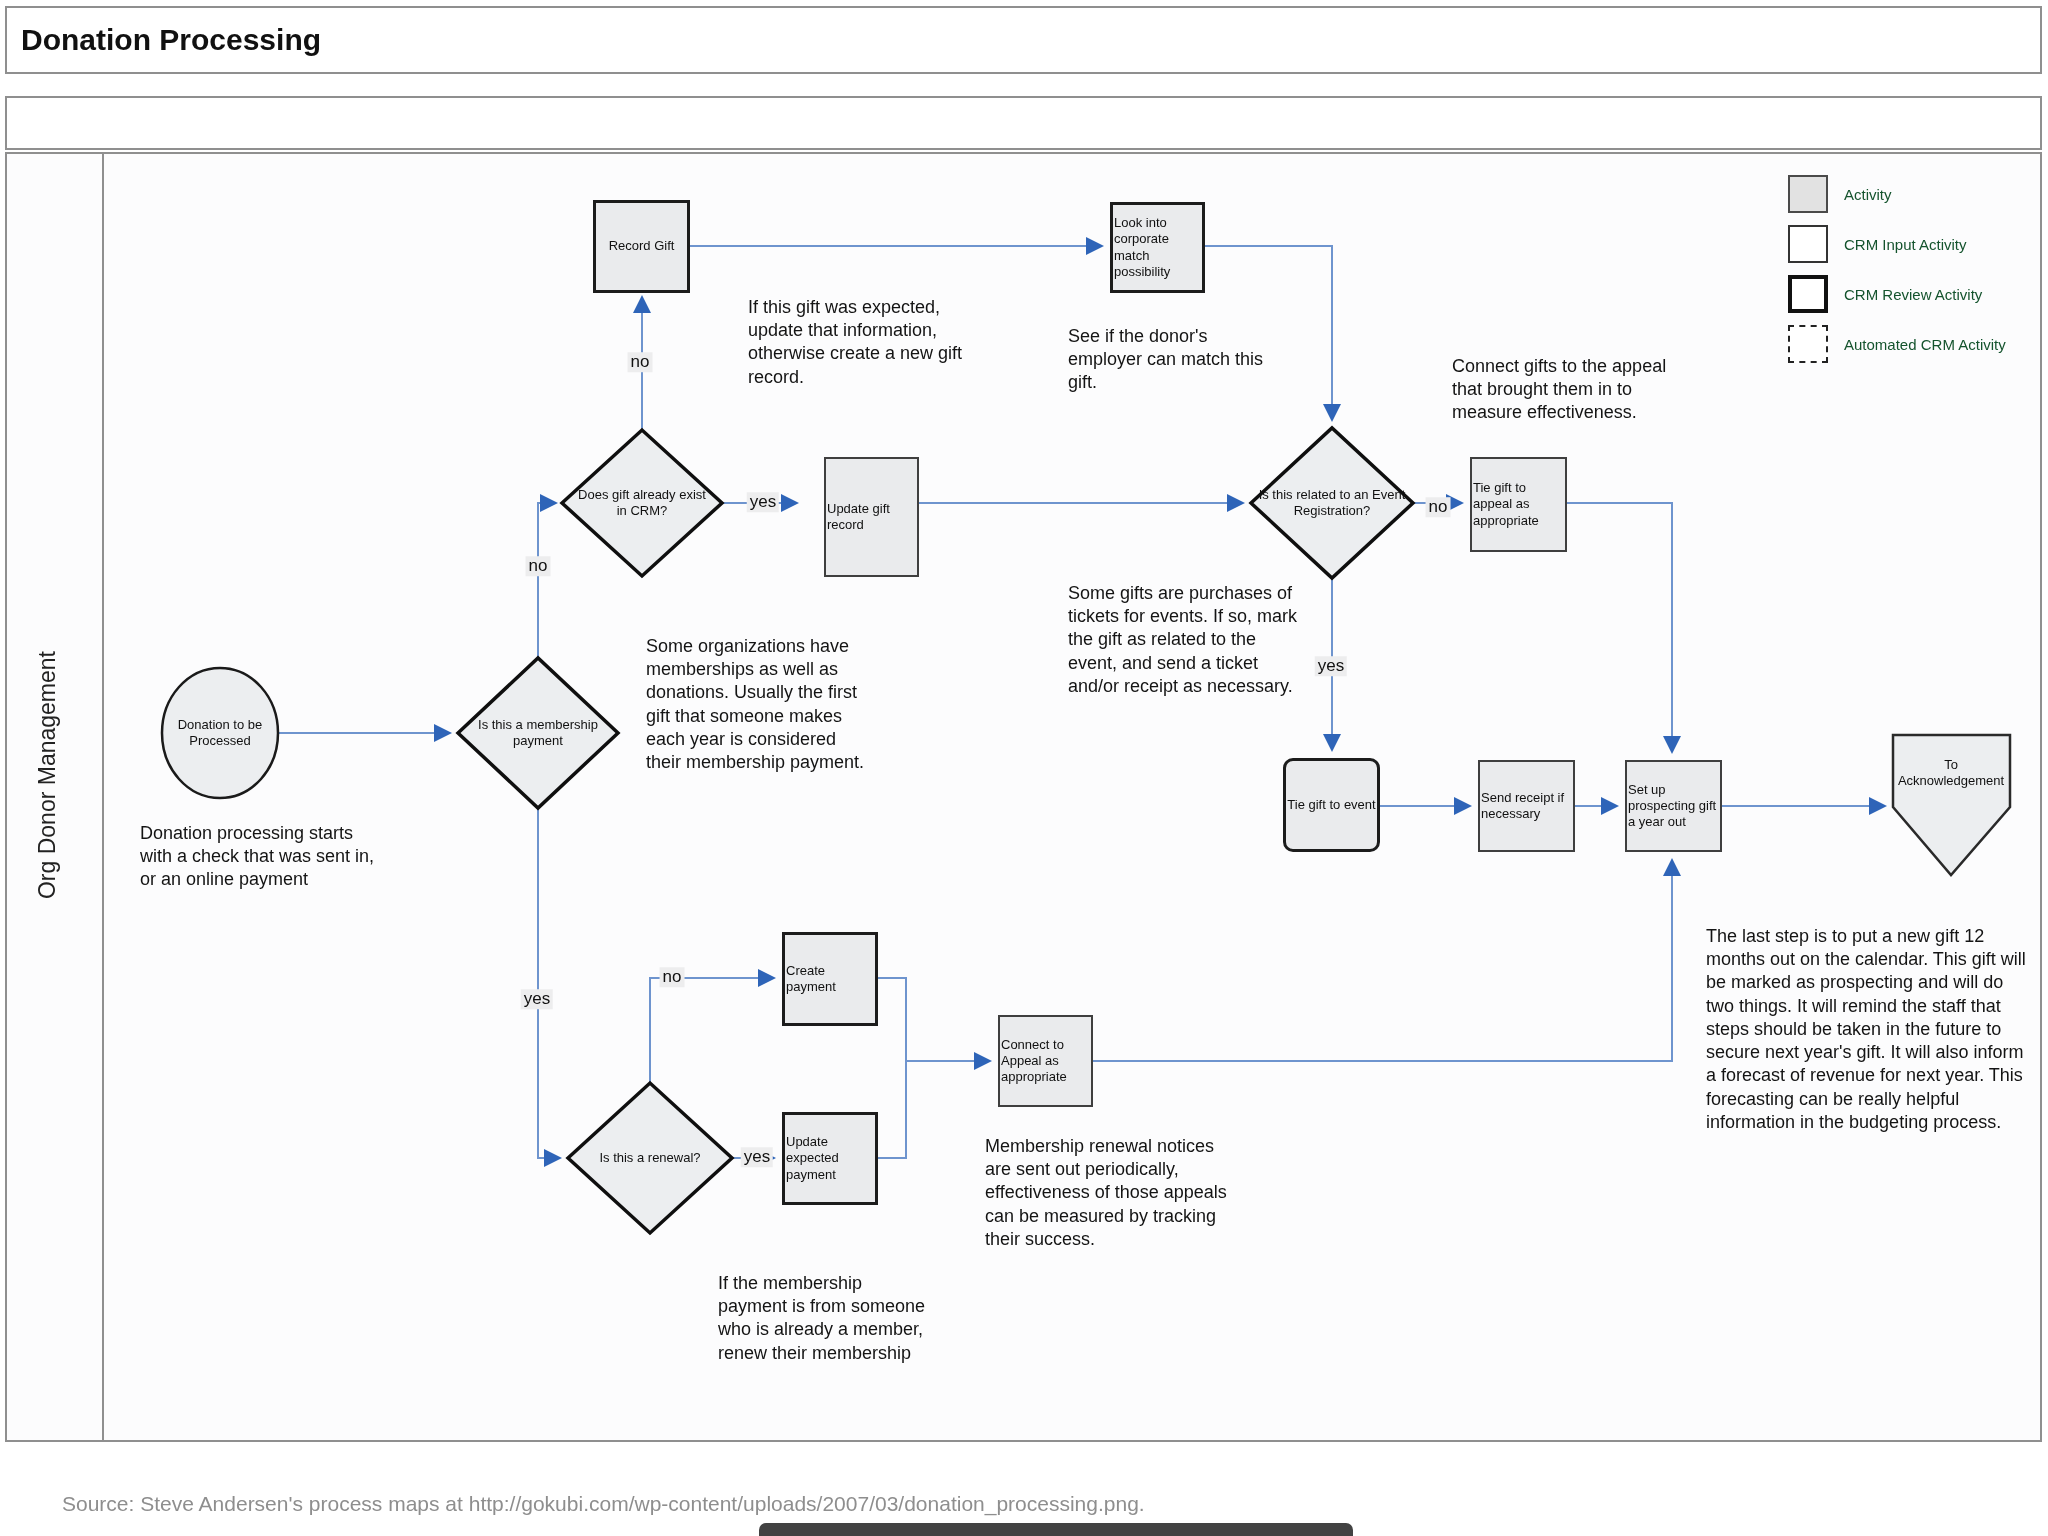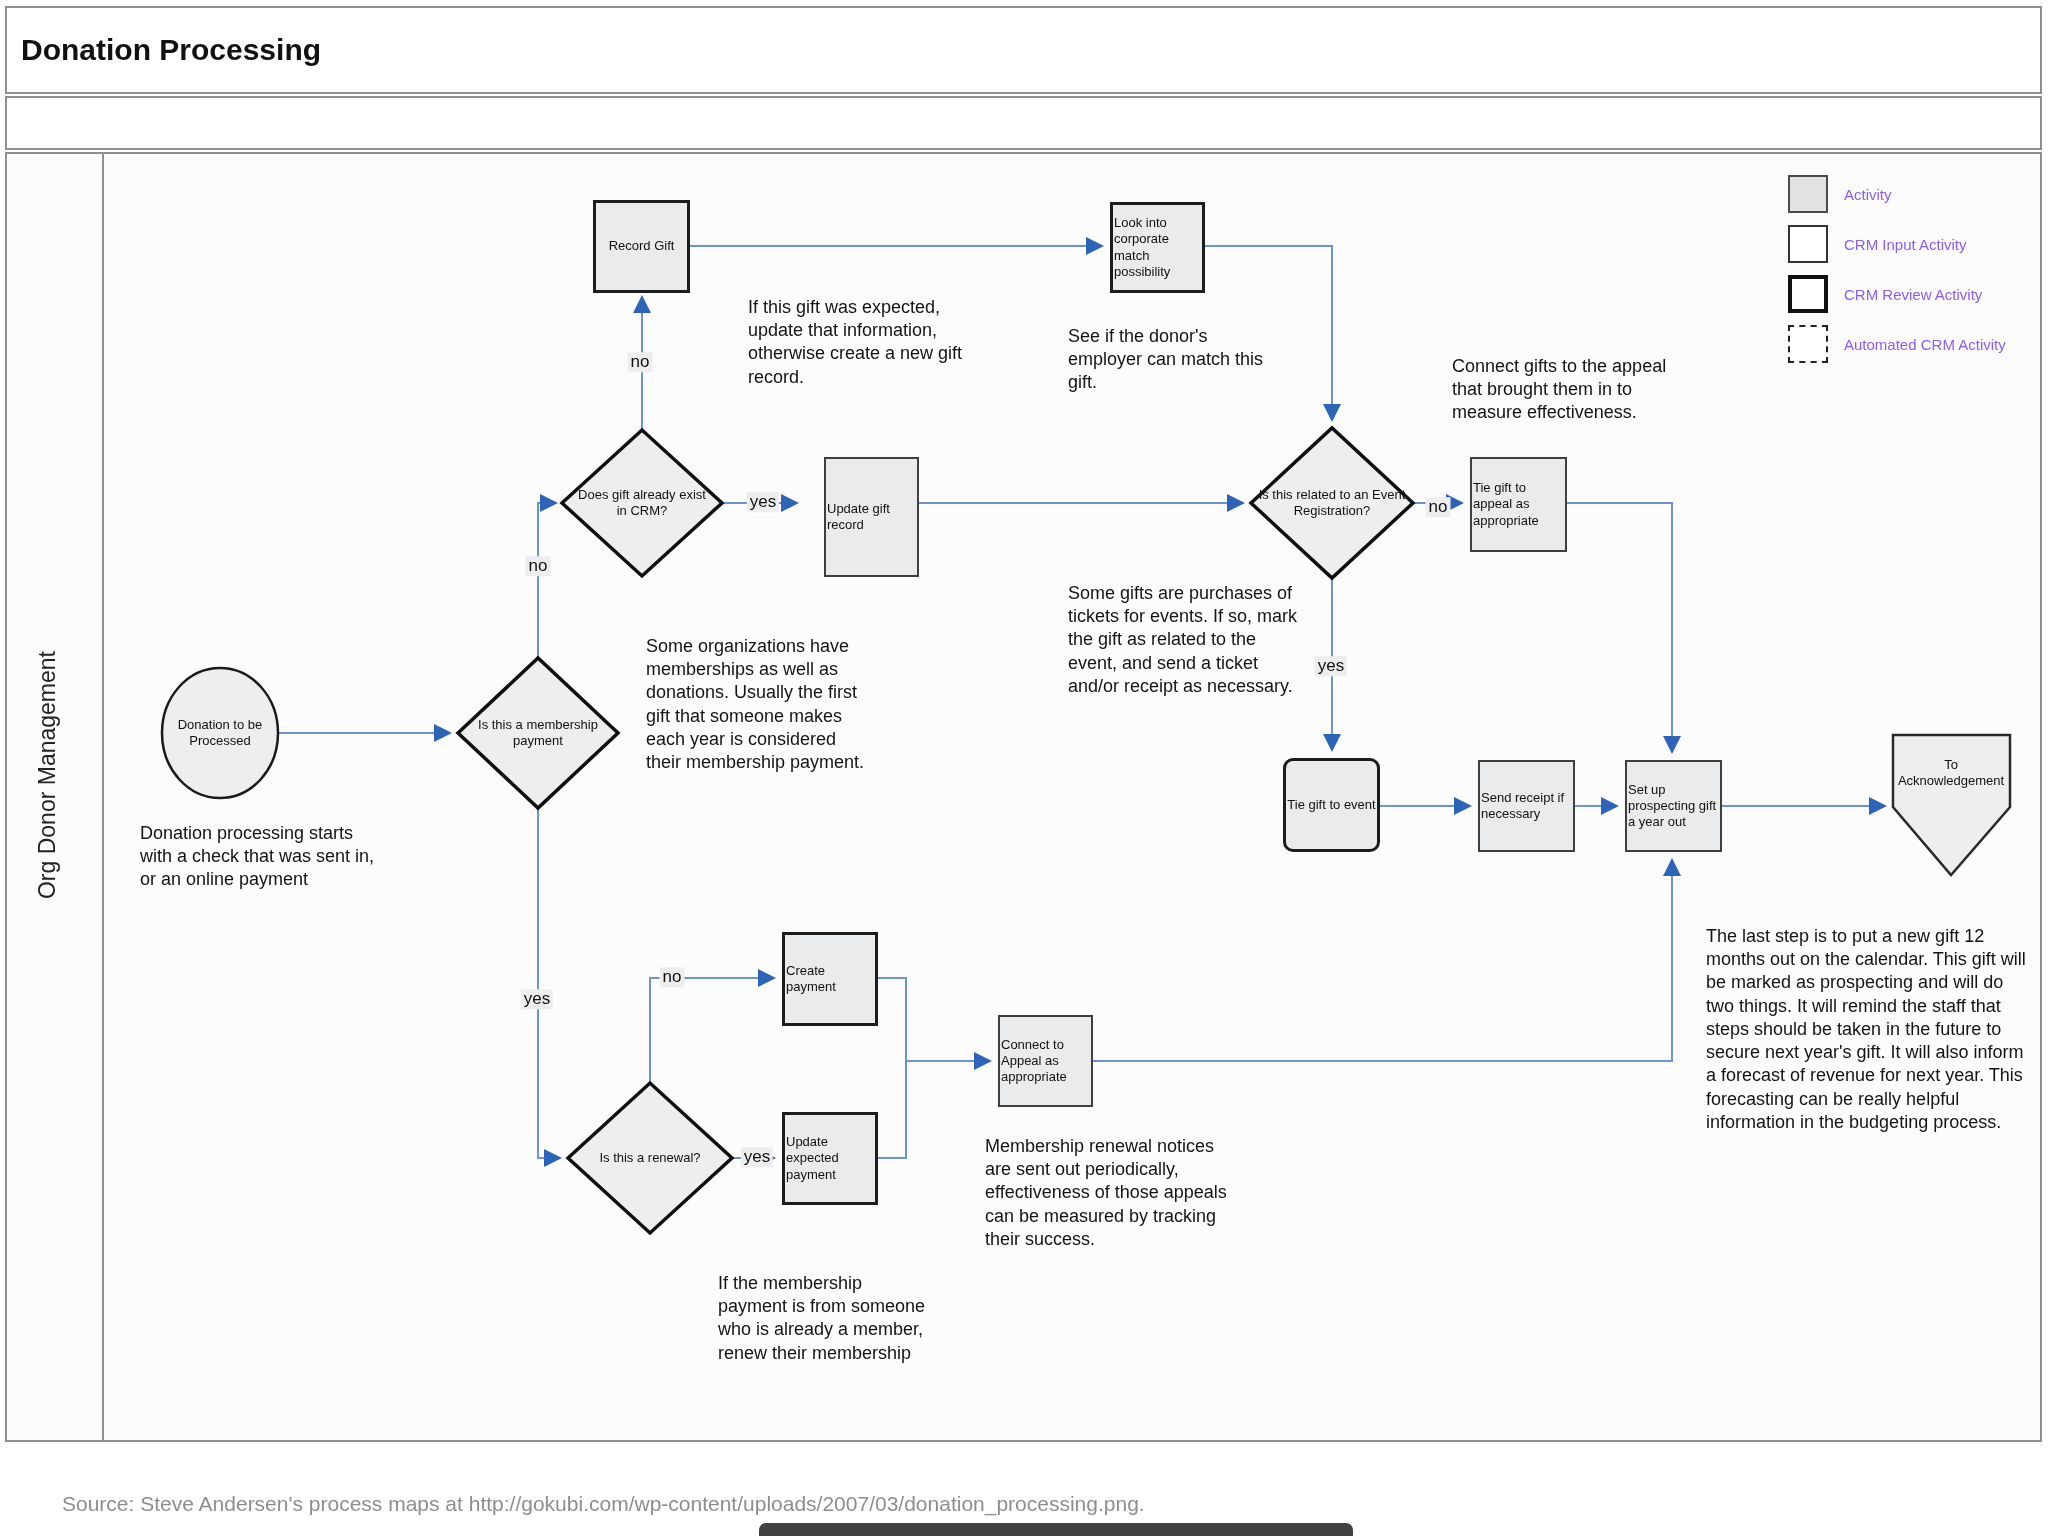--- a/index.html
+++ b/index.html
@@ -1,19 +1,19 @@
 <!DOCTYPE html>
 <html><head>
 <meta charset="utf-8">
 <style>
   html,body{margin:0;padding:0;background:#fff;}
   .page{position:relative;width:2048px;height:1536px;background:#ffffff;overflow:hidden;
         font-family:"Liberation Sans", sans-serif;color:#1a1a1a;}
   .frame{position:absolute;border:2px solid #8f8f8f;background:#fdfdfd;box-sizing:border-box;}
-  .title-bar{left:5px;top:6px;width:2037px;height:88px;display:flex;align-items:center;background:#fff;}
+  .title-bar{left:5px;top:6px;width:2037px;height:68px;display:flex;align-items:center;background:#fff;}
   .title-text{font-size:30px;font-weight:bold;color:#111;padding-left:14px;letter-spacing:0px;}
   .band{left:5px;top:96px;width:2037px;height:54px;background:#fff;}
   .main{left:5px;top:152px;width:2037px;height:1290px;background:#fcfcfd;}
   .lane-divider{position:absolute;left:102px;top:152px;width:2px;height:1288px;background:#8f8f8f;z-index:1;}
   .lane-label{position:absolute;left:-163px;top:753px;width:420px;height:44px;line-height:44px;
               text-align:center;font-size:23px;color:#222;transform:rotate(-90deg);z-index:1;}
   svg.wires{position:absolute;left:0;top:0;z-index:2;}
   .node{position:absolute;z-index:3;box-sizing:border-box;background:#eaebed;
         display:flex;align-items:center;justify-content:center;text-align:left;
         font-size:13px;line-height:1.25;color:#111;padding:1px;}
@@ -24,21 +24,21 @@
   .edge-label{position:absolute;z-index:4;transform:translate(-50%,-50%);background:#ededee;
               font-size:17px;color:#111;padding:0 3px;line-height:1.15;}
   .annotation{position:absolute;z-index:3;font-size:18px;line-height:1.29;color:#141414;}
   .legend{position:absolute;left:1788px;top:175px;z-index:3;display:flex;flex-direction:column;gap:12px;}
   .legend-row{display:flex;align-items:center;gap:16px;height:38px;}
   .swatch{width:40px;height:38px;box-sizing:border-box;background:#fff;flex:0 0 auto;}
   .swatch.activity{background:#e2e2e2;border:2px solid #4a4a4a;}
   .swatch.crm-input{border:2px solid #333;}
   .swatch.crm-review{border:4px solid #111;}
   .swatch.automated{border:2px dashed #222;}
-  .legend-label{font-size:15px;color:#8b5cf6;}
+  .legend-label{font-size:15px;color:#14532d;}
   .source-line{position:absolute;left:62px;top:1492px;font-size:21px;color:#8e8e8e;z-index:3;}
   .bottom-bar{position:absolute;left:759px;top:1523px;width:594px;height:13px;background:#424242;
               border-radius:7px 7px 0 0;z-index:3;}
 </style>
 </head>
 <body>
 
 <div class="page">
 
   <div class="frame title-bar">

